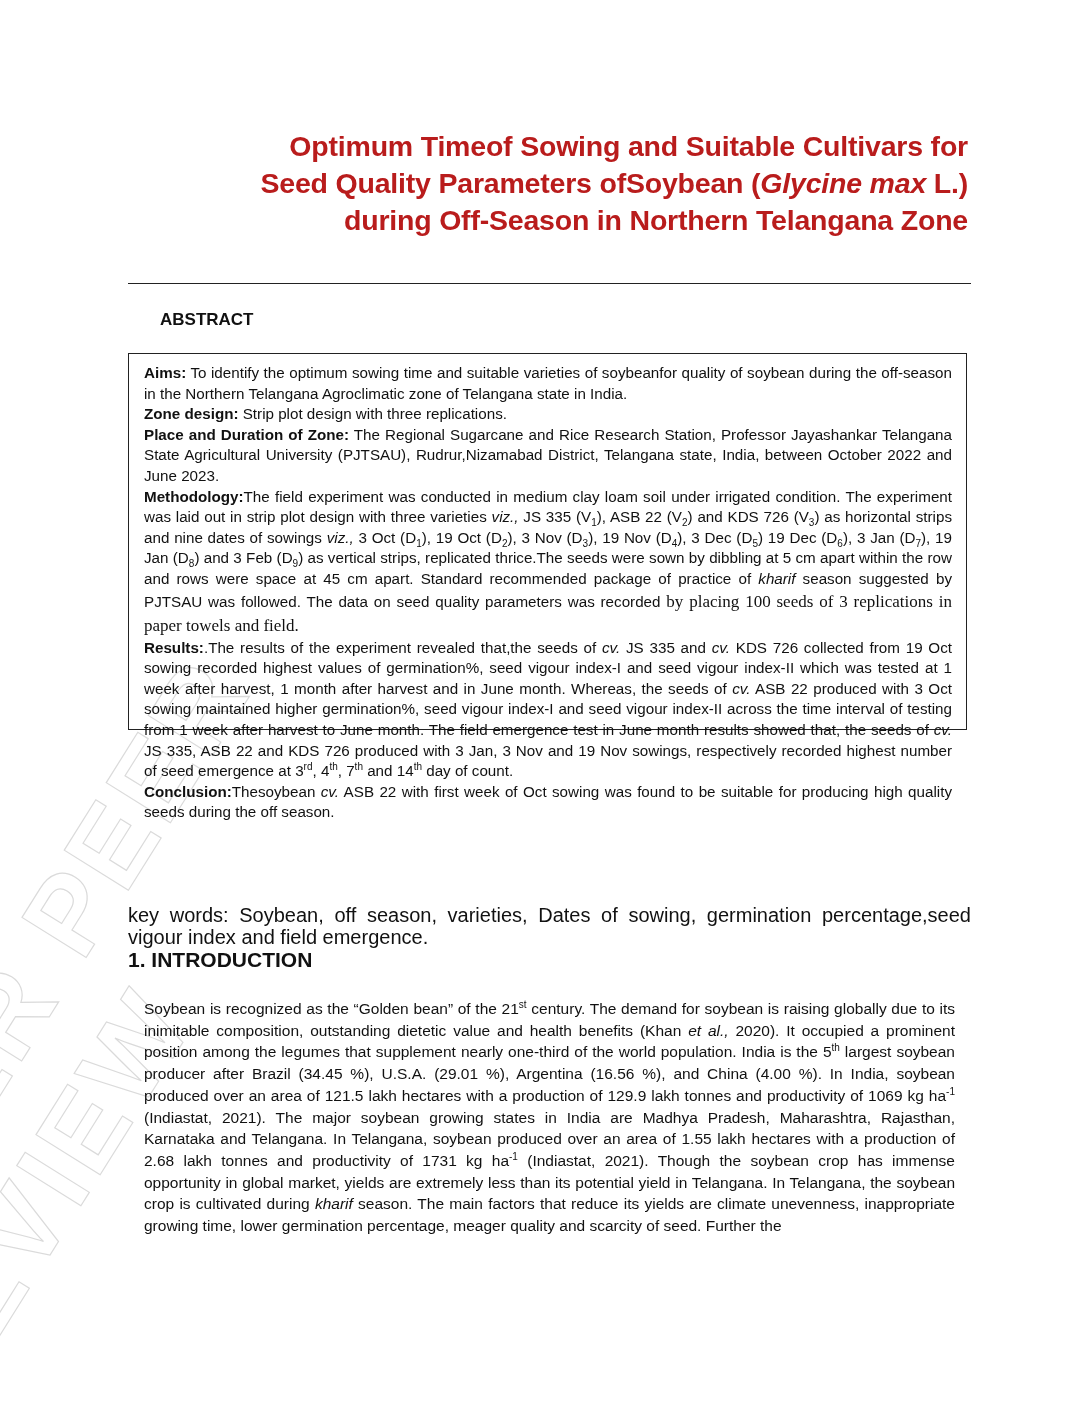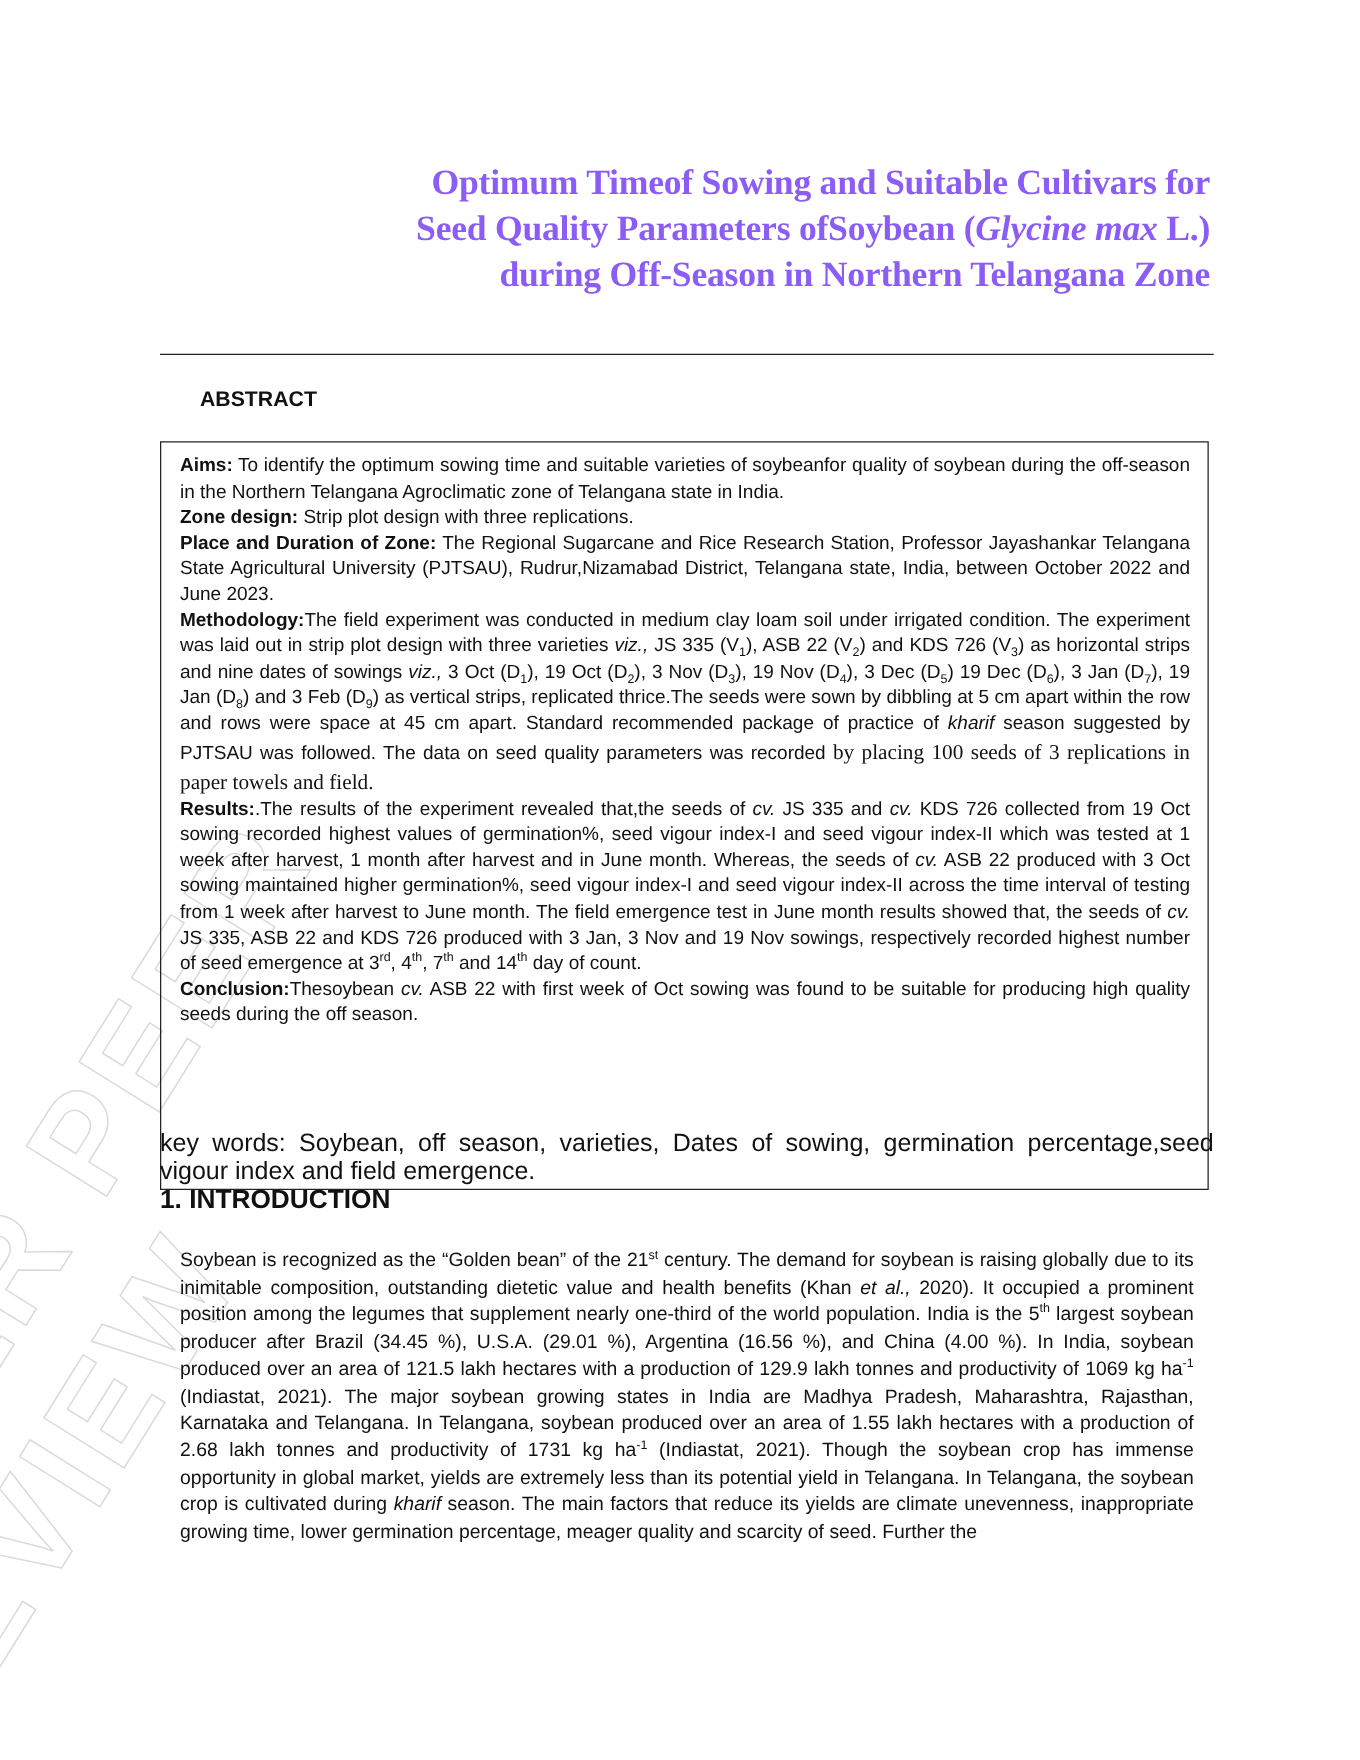--- a/index.html
+++ b/index.html
@@ -1,24 +1,24 @@
 <!DOCTYPE html>
 <html><head>
 <meta charset="utf-8">
 <style>
   html, body { margin: 0; padding: 0; background: #ffffff; }
   body { width: 1088px; height: 1408px; position: relative; overflow: hidden;
          font-family: "Liberation Sans", sans-serif; color: #111; }
   .page { position: absolute; left: 0; top: 0; width: 1088px; height: 1408px; }
   .title { position: absolute; right: 120px; top: 128px; width: 840px; text-align: right;
-           font-weight: bold; font-size: 28.5px; line-height: 37px; color: #8b5cf6; letter-spacing: -0.2px; font-family: Liberation Serif, serif; }
+           font-weight: bold; font-size: 28.5px; line-height: 37px; color: #b91c1c; letter-spacing: -0.2px; }
   .title i { font-style: italic; }
   .rule { position: absolute; left: 128px; top: 283px; width: 843px; height: 0; border-top: 1.5px solid #222; }
   .abstract-heading { position: absolute; left: 128px; top: 310px; font-weight: bold; font-size: 17px; margin-left: 32px; }
-  .abstract-box { position: absolute; left: 128px; top: 353px; width: 839px; height: 599px;
+  .abstract-box { position: absolute; left: 128px; top: 353px; width: 839px; height: 377px;
                   border: 1.5px solid #222; box-sizing: border-box; padding: 9px 14px 0 15px;
                   font-size: 15.2px; line-height: 20.6px; text-align: justify; }
   .abstract-box p { margin: 0; }
   .abstract-box b { font-weight: bold; }
   .serif { font-family: "Liberation Serif", serif; font-size: 17px; line-height: 24px; }
   sub, sup { font-size: 10px; line-height: 0; }
   .keywords { position: absolute; left: 128px; top: 904px; width: 843px; 
               font-size: 20px; line-height: 22px; text-align: justify; text-align-last: left; }
   .intro-heading { position: absolute; left: 128px; top: 948px; font-weight: bold; font-size: 21px; }
   .intro-body { position: absolute; left: 128px; top: 982px; width: 843px; font-size: 15.5px;

